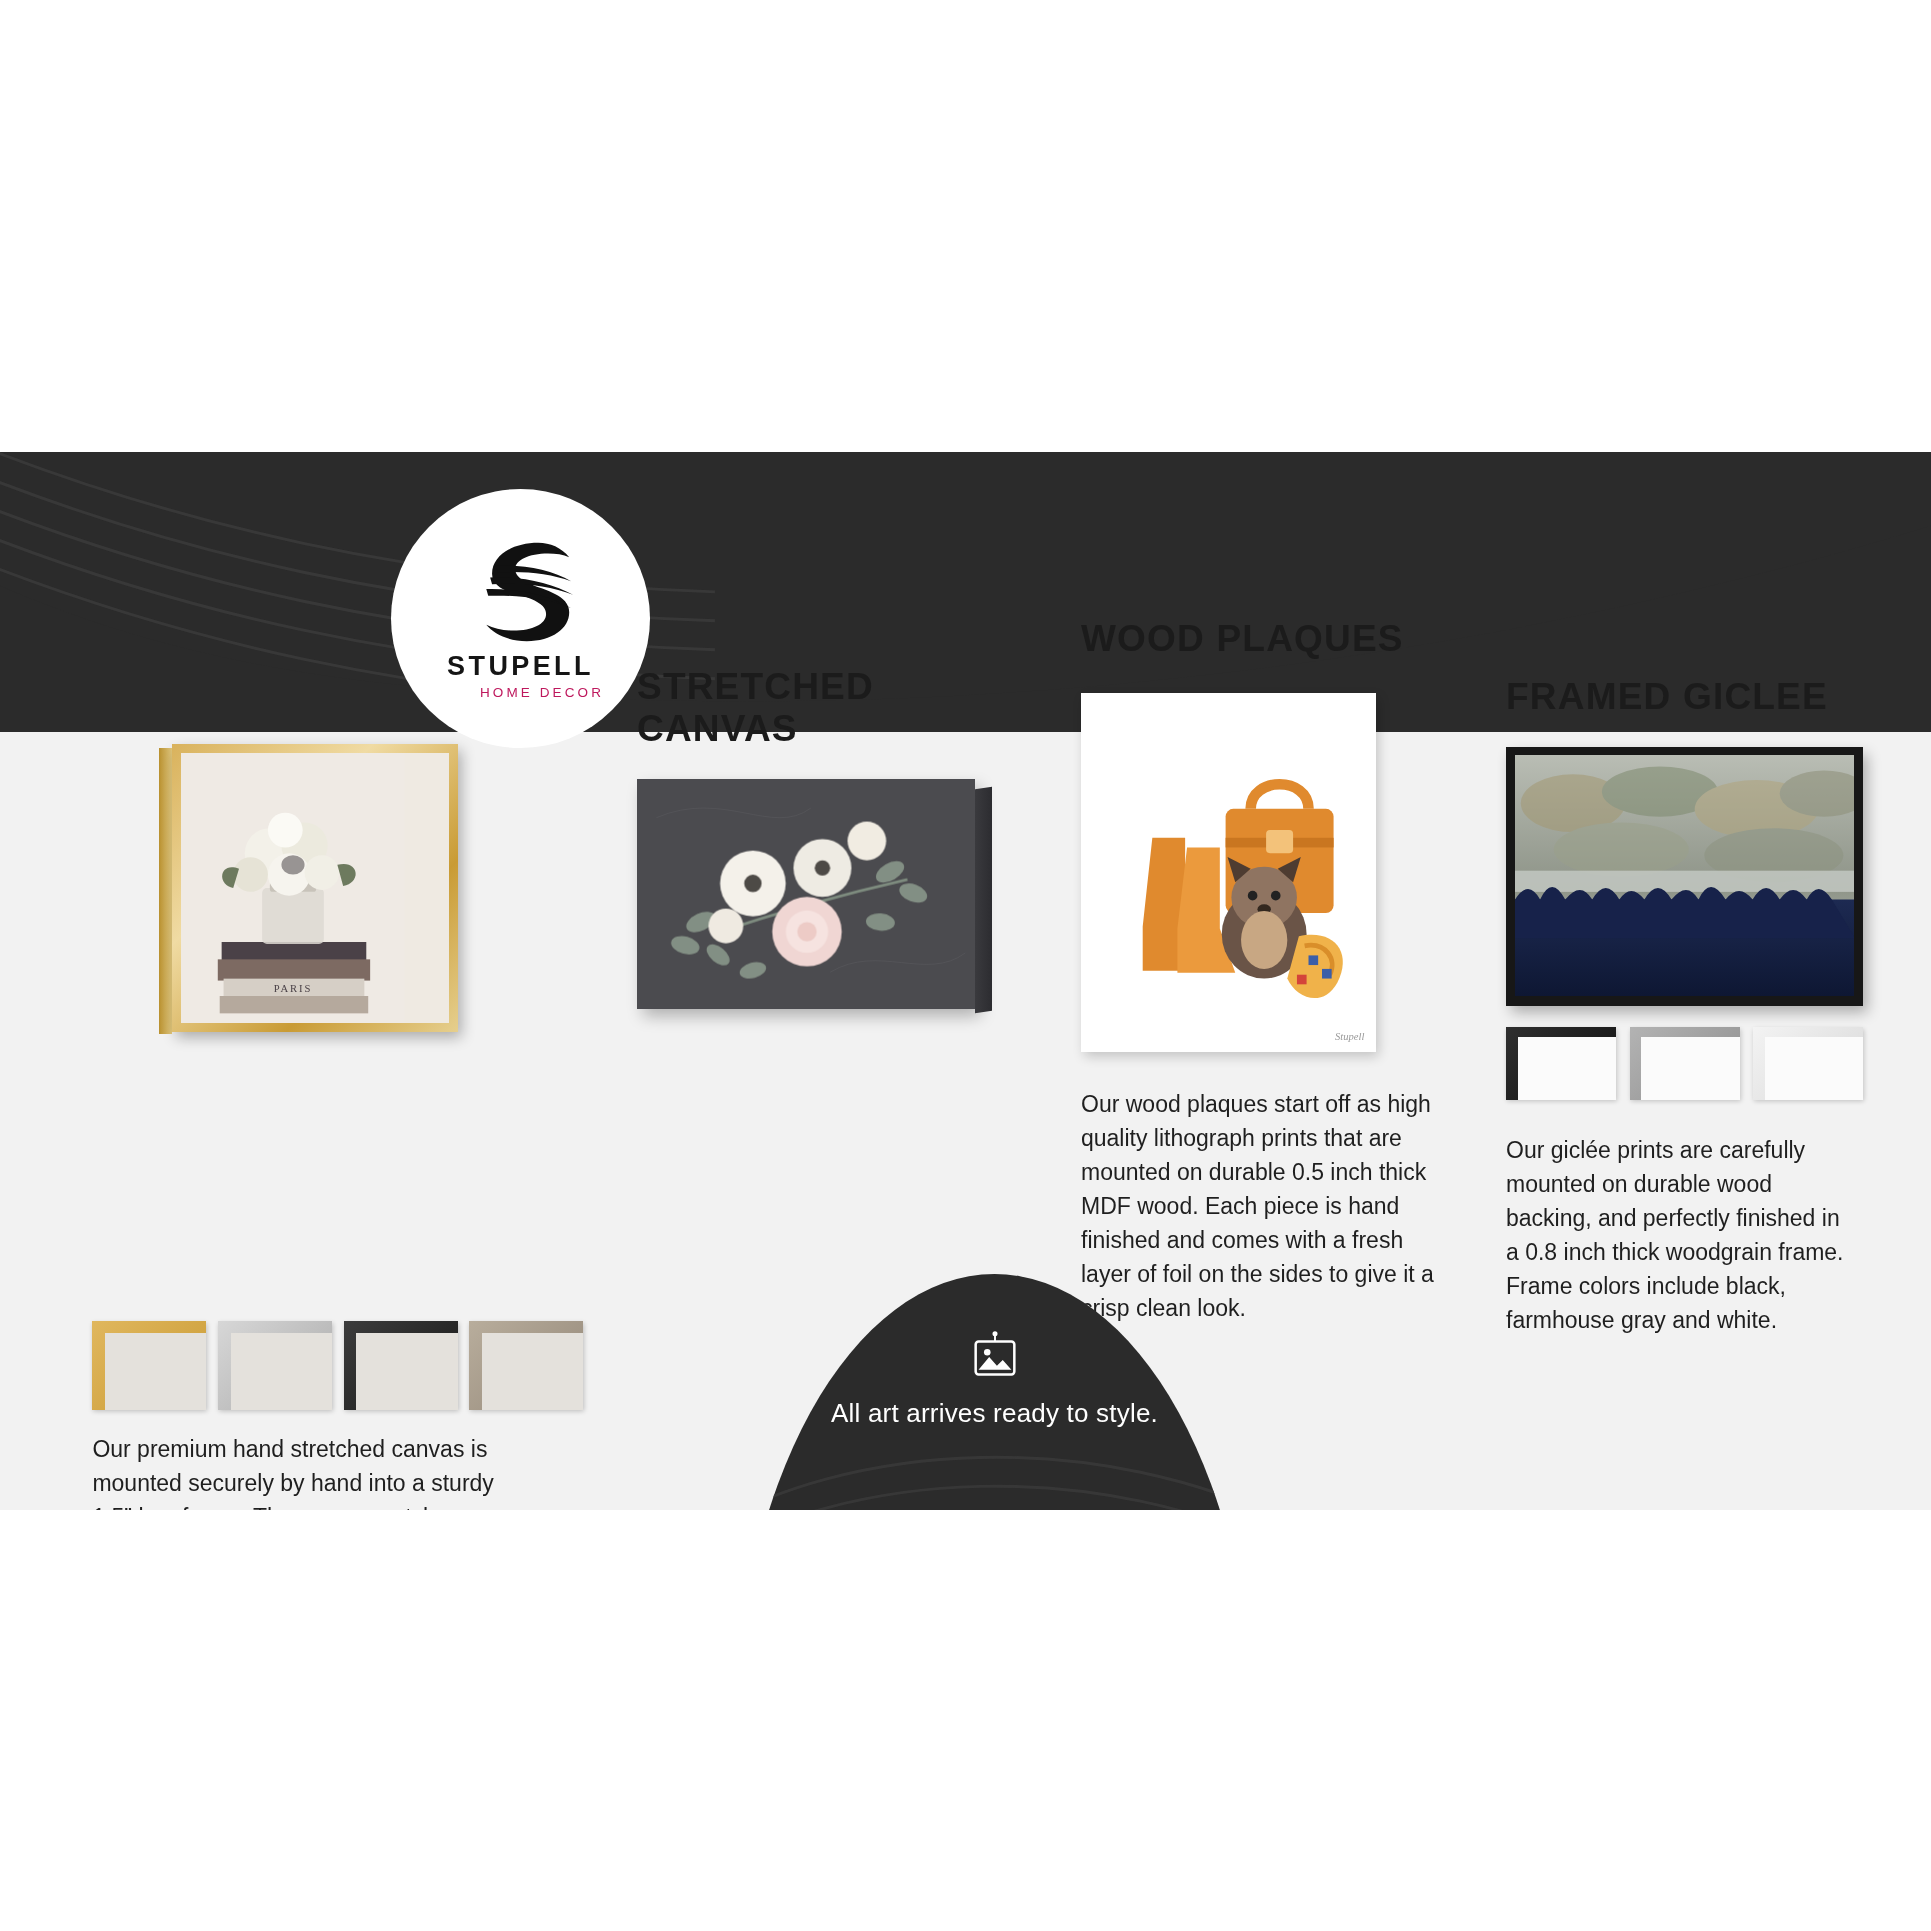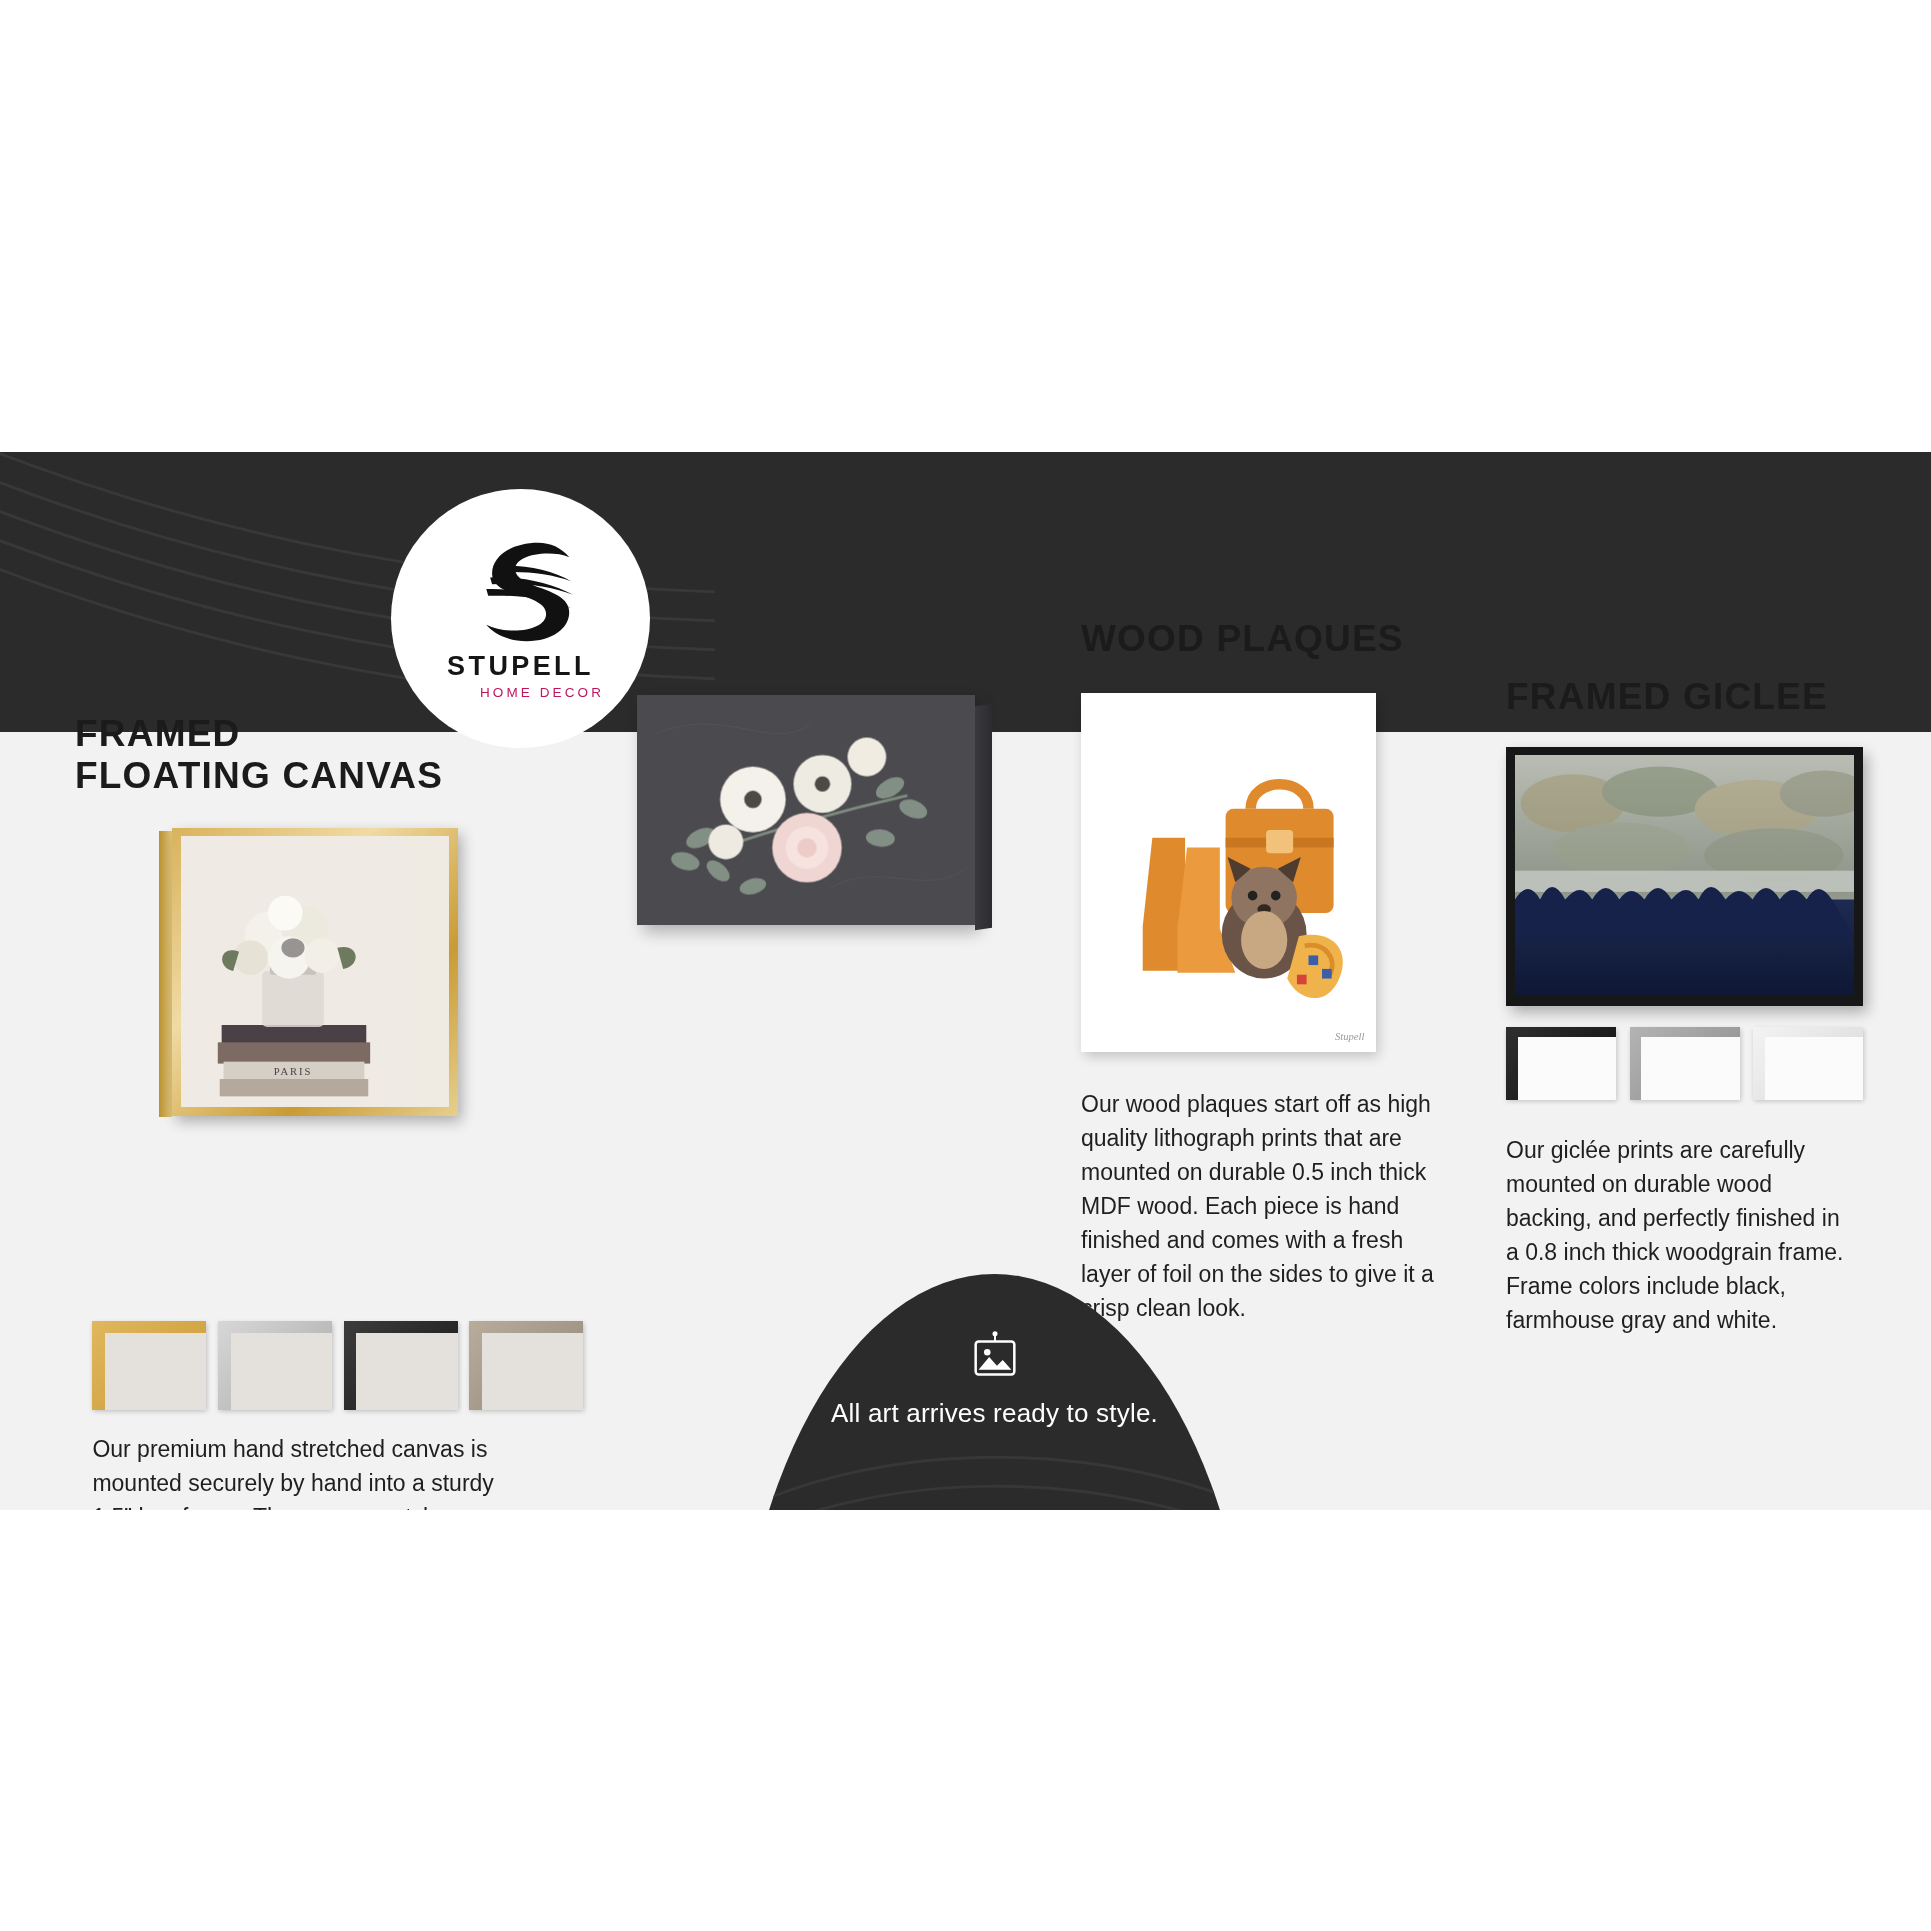--- a/index.html
+++ b/index.html
@@ -258,24 +258,20 @@
         <path d="M78 6 C50 6 30 20 30 38 C30 56 56 58 70 64 C82 69 86 74 86 80 C86 90 72 97 52 97 C42 97 32 95 24 91 C32 101 48 108 66 108 C92 108 110 95 110 78 C110 60 84 55 70 49 C58 44 54 39 54 33 C54 24 68 17 88 17 C96 17 104 18 110 21 C102 11 90 6 78 6 Z" fill="#111111"></path>
         <path d="M34 30 C60 28 92 34 112 46 C90 38 62 35 36 37 Z" fill="#111111"></path>
         <path d="M28 42 C56 40 92 47 114 60 C90 50 58 47 30 49 Z" fill="#111111"></path>
         <path d="M24 54 C54 53 90 60 112 74 C88 63 54 60 26 61 Z" fill="#111111"></path>
       </svg>
       <div class="logo-name">STUPELL</div>
       <div class="logo-sub">HOME DECOR</div>
     </div>
 
     <div class="col" id="col1">
-      <div class="col-title titlebox">
-        <span>FRAMED</span><br>
-        <span>FLOATING CANVAS</span>
-      </div>
 
       <div class="floating-art">
         <div class="side-bar"></div>
         <div class="frame-gold">
           <div class="inner">
             <svg width="224" height="270" viewBox="0 0 232 280" aria-hidden="true">
               <rect width="232" height="280" fill="#efeae4"></rect>
 
               <rect x="42" y="196" width="150" height="20" fill="#4a4147"></rect>
               <rect x="38" y="214" width="158" height="22" fill="#7d6a62"></rect>
@@ -312,20 +308,24 @@
           </div>
         <div class="swatch sw-wood">
             <div class="mat"></div>
           </div>
       </div>
 
       <div class="col-body">Our premium hand stretched canvas is mounted securely by hand into a sturdy 1.5” box frame. The museum style gap between wrapped canvas and box frame gives the illusion of floating artwork.</div>
     </div>
 
     <div class="col" id="col2">
+      <div class="col-title titlebox">
+        <span>STRETCHED</span><br>
+        <span>CANVAS</span>
+      </div>
 
       <div class="canvas-art">
         <div class="edge"></div>
         <svg width="338" height="230" viewBox="0 0 350 238" aria-hidden="true">
           <rect width="350" height="238" fill="#4b4b4f"></rect>
           <g opacity=".25" stroke="#6e6e72" fill="none">
             <path d="M20 40 C90 10 140 60 180 30"></path>
             <path d="M200 200 C250 170 300 210 340 180"></path>
           </g>
 

